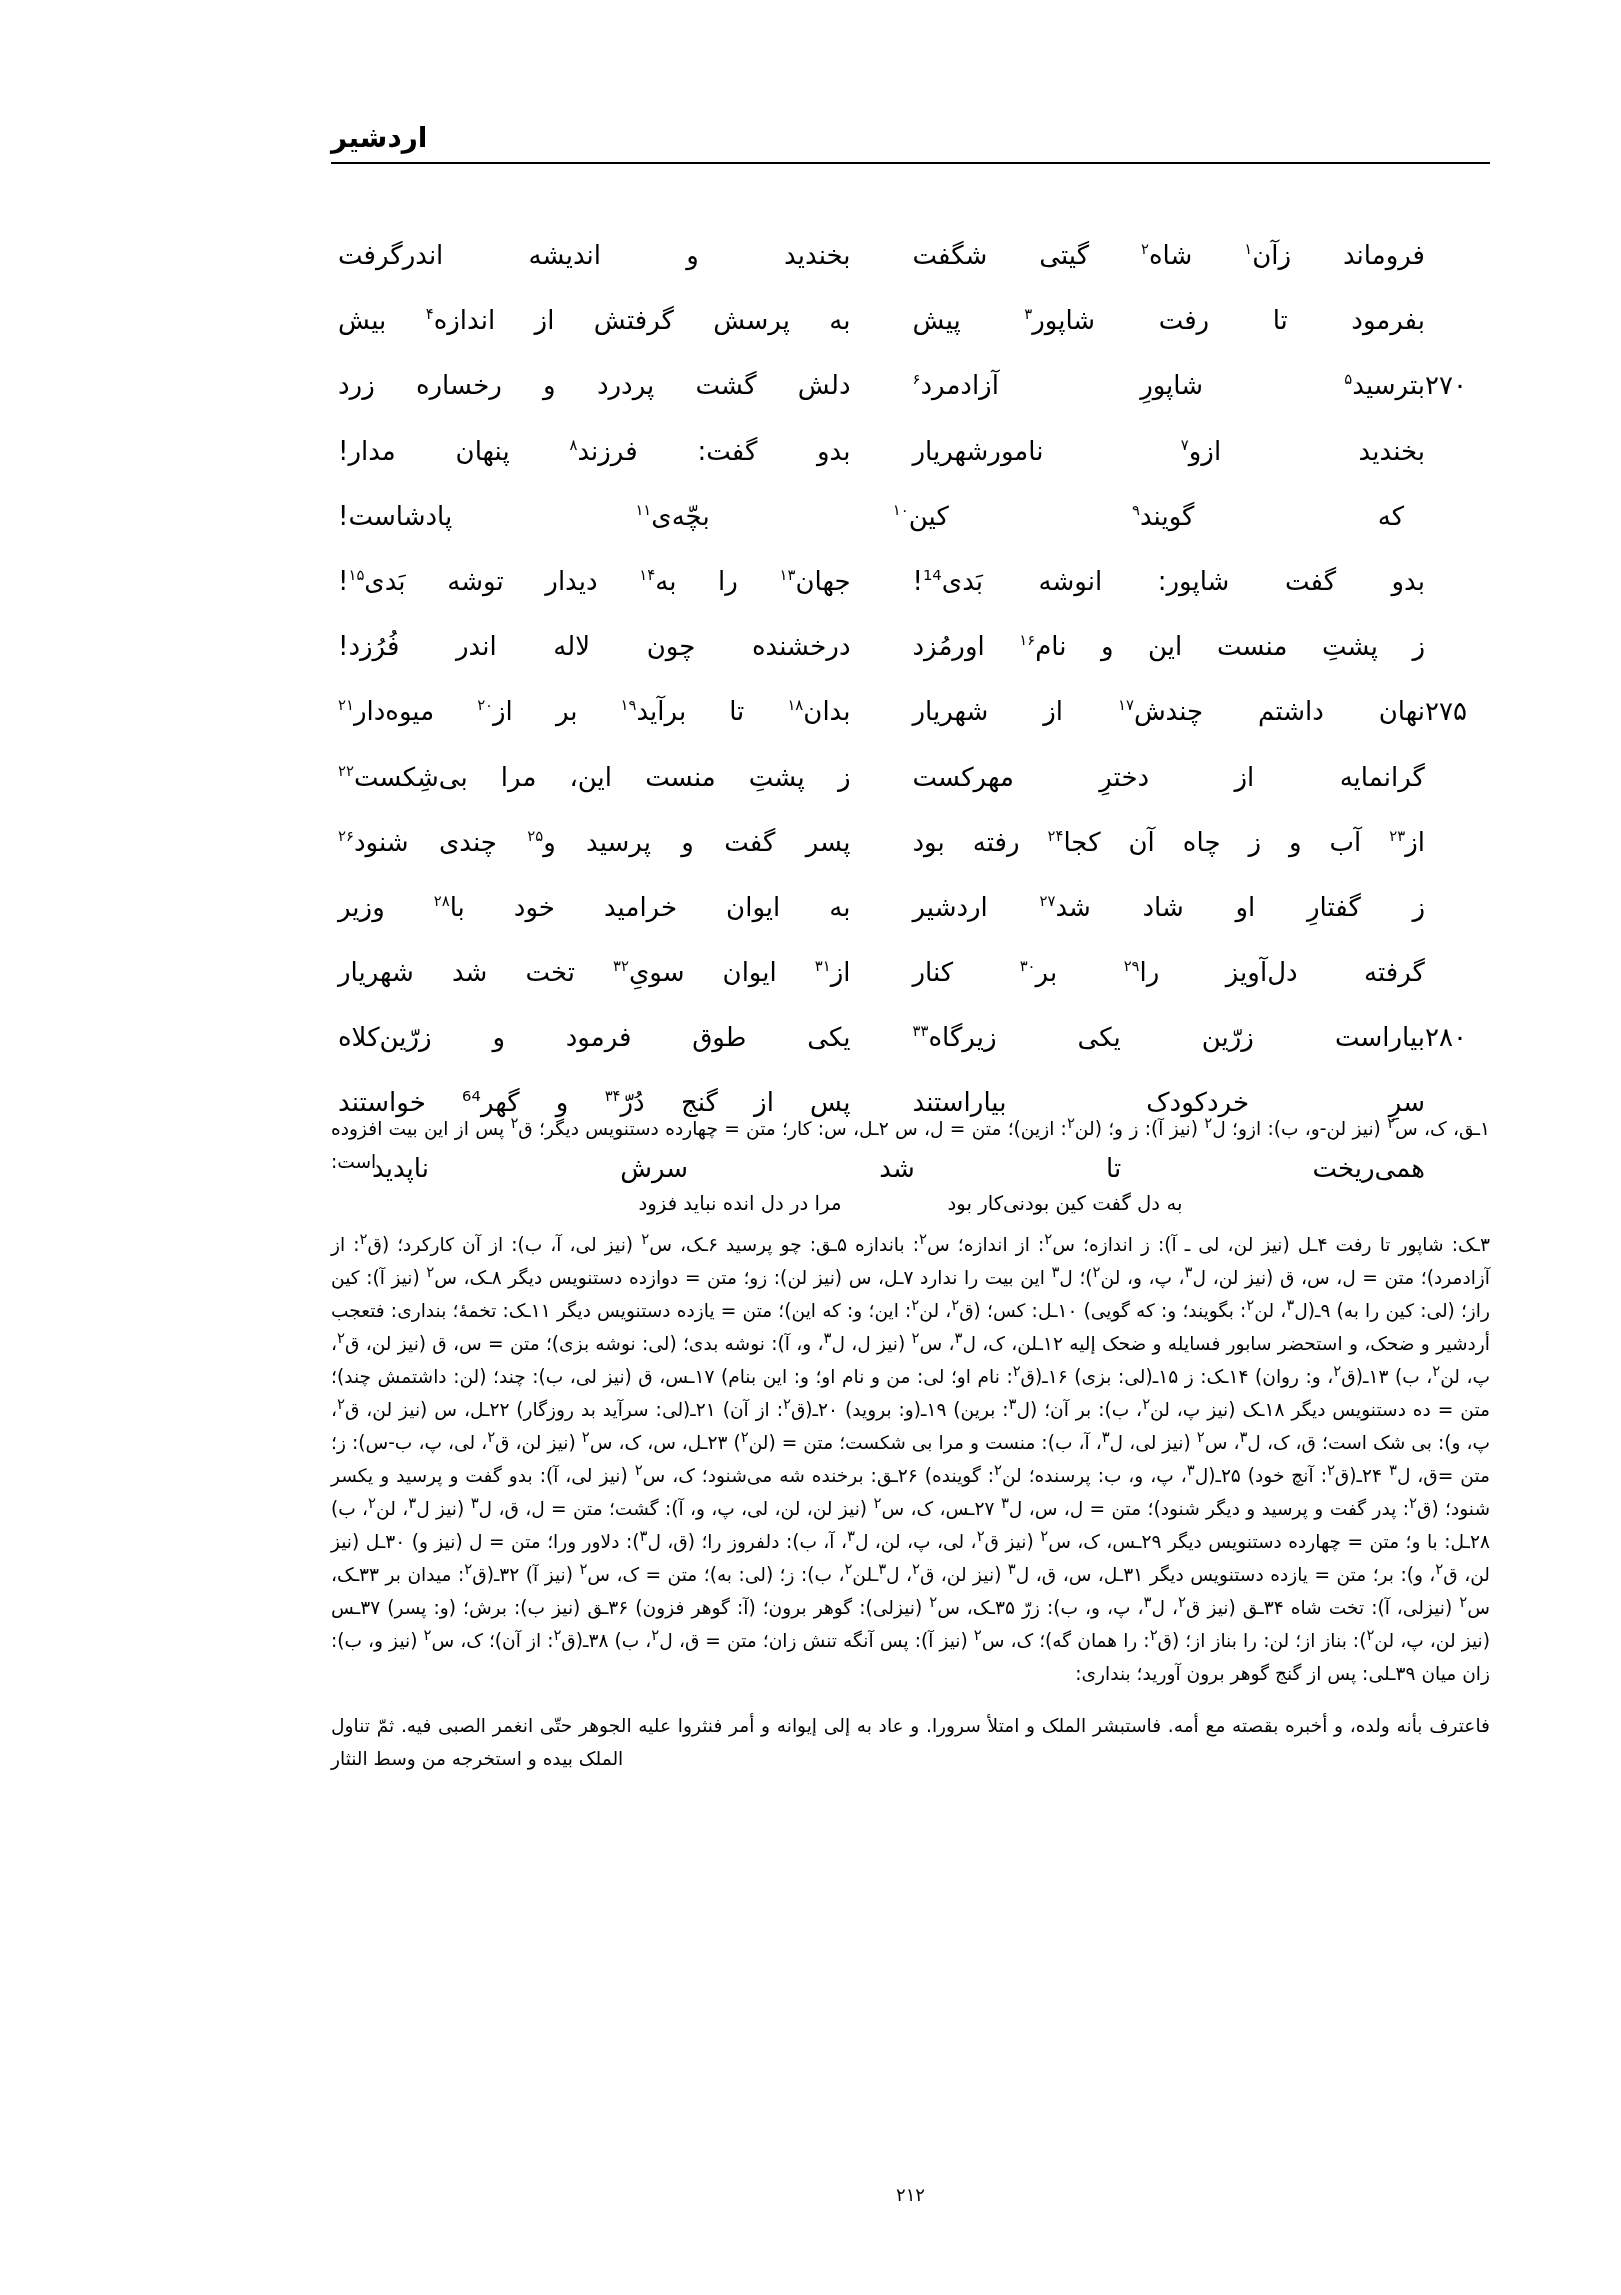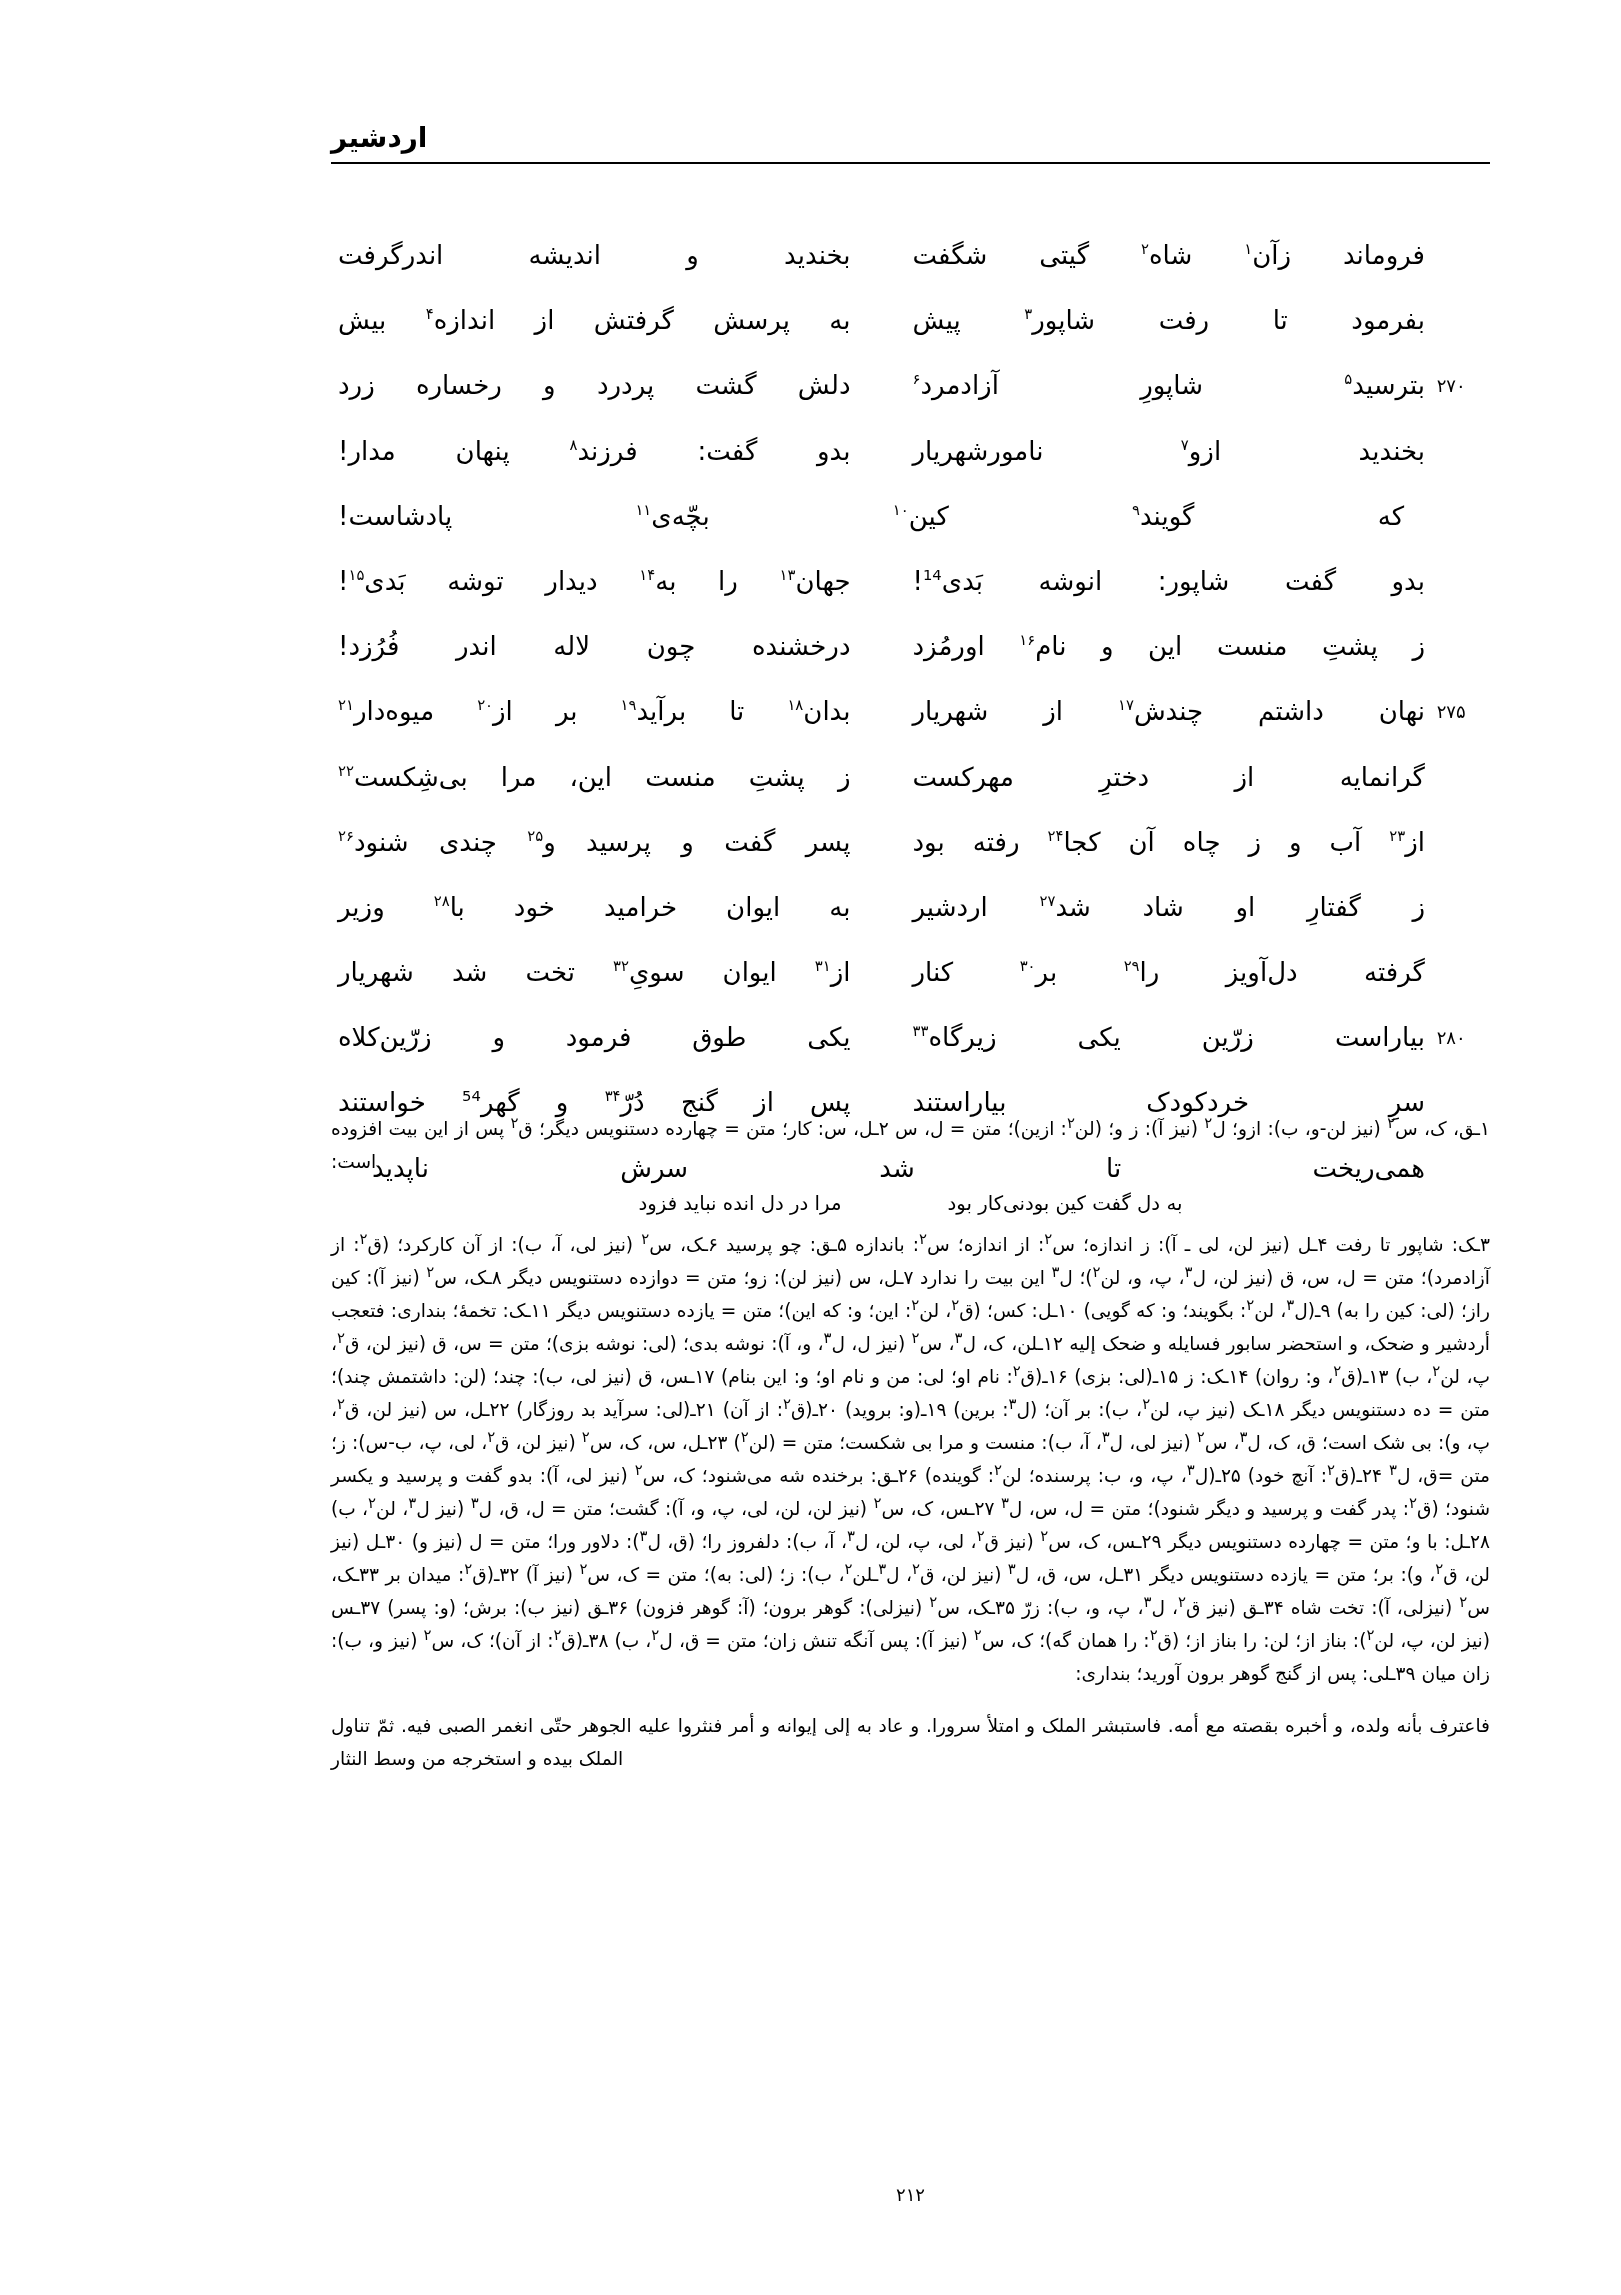--- a/index.html
+++ b/index.html
@@ -57,23 +57,23 @@
   .couplet {
     display: flex;
     flex-direction: row;
     align-items: flex-start;
     margin-bottom: 4.2px;
     height: 61px;
   }
   .num-gutter {
     width: 65px;
     flex: 0 0 65px;
-    font-size: 18px;
+    font-size: 26px;
     line-height: 61px;
-    text-align: center;
+    text-align: left;
     padding-right: 12.7px;
     box-sizing: border-box;
     direction: rtl;
   }
   .hemistich {
     flex: 1 1 0;
     font-size: 26px;
     line-height: 61px;
     direction: rtl;
     text-align: justify;
@@ -216,21 +216,21 @@
         <div class="hemistich left"><span>از<sup class="fn">۳۱</sup> ایوان سویِ<sup class="fn">۳۲</sup> تخت شد شهریار</span></div>
       </div>
       <div class="couplet">
         <div class="num-gutter">۲۸۰</div>
         <div class="hemistich right"><span>بیاراست زرّین یکی زیرگاه<sup class="fn">۳۳</sup></span></div>
         <div class="hemistich left"><span>یکی طوق فرمود و زرّین‌کلاه</span></div>
       </div>
       <div class="couplet">
         <div class="num-gutter"></div>
         <div class="hemistich right"><span>سرِ خردکودک بیاراستند</span></div>
-        <div class="hemistich left"><span>پس از گنج دُرّ<sup class="fn">۳۴</sup> و گهر<sup class="fn">54</sup> خواستند</span></div>
+        <div class="hemistich left"><span>پس از گنج دُرّ<sup class="fn">۳۴</sup> و گهر<sup class="fn">64</sup> خواستند</span></div>
       </div>
       <div class="couplet">
         <div class="num-gutter"></div>
         <div class="hemistich right"><span>همی‌ریخت تا شد سرش ناپدید</span></div>
       </div>
     </div>
 
   <div class="apparatus">
     <p class="app-para ind-last">۱ـق، ک، س<sup class="fn">۲</sup> (نیز لن-و، ب): ازو؛ ل<sup class="fn">۲</sup> (نیز آ): ز و؛ (لن<sup class="fn">۲</sup>: ازین)؛ متن = ل، س  ۲ـل، س: کار؛ متن = چهارده دستنویس دیگر؛ ق<sup class="fn">۲</sup> پس از این بیت افزوده است:</p>
 

